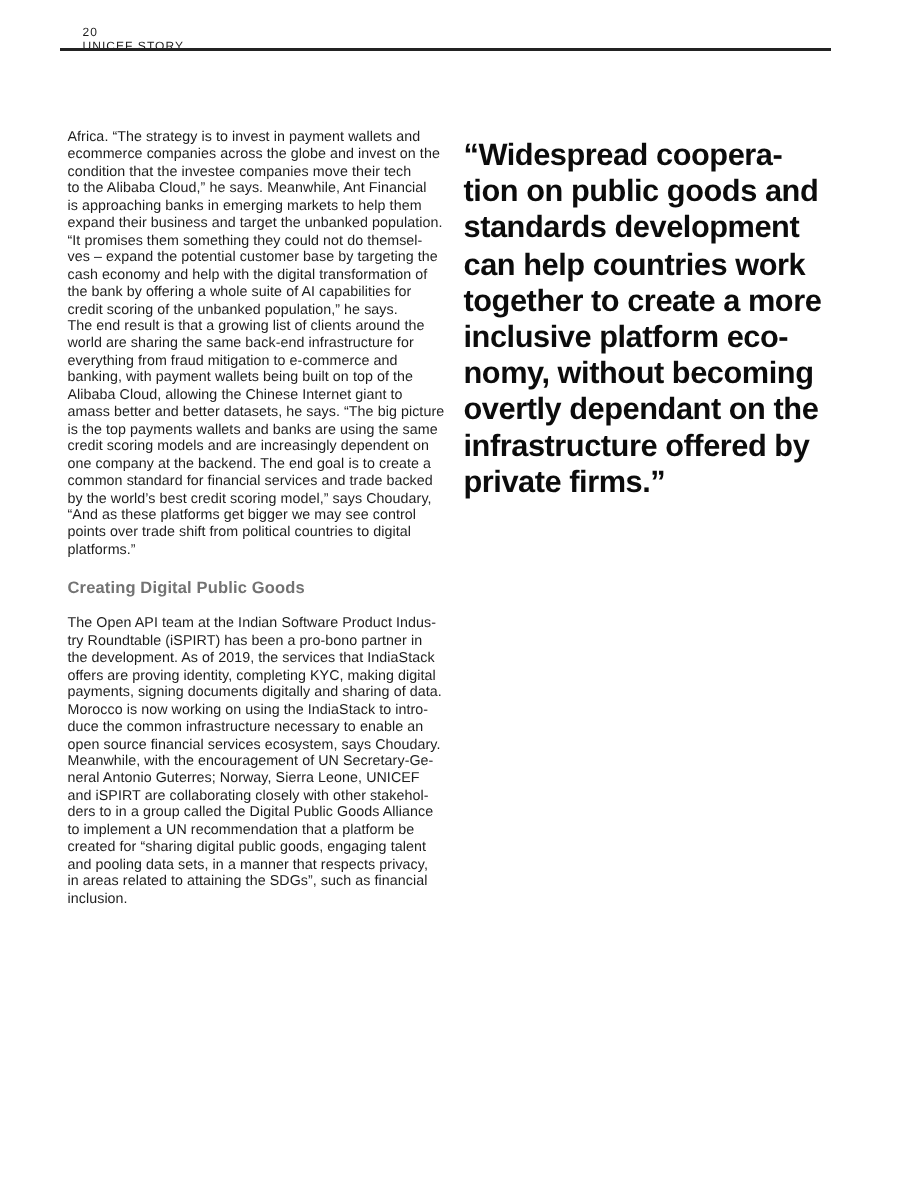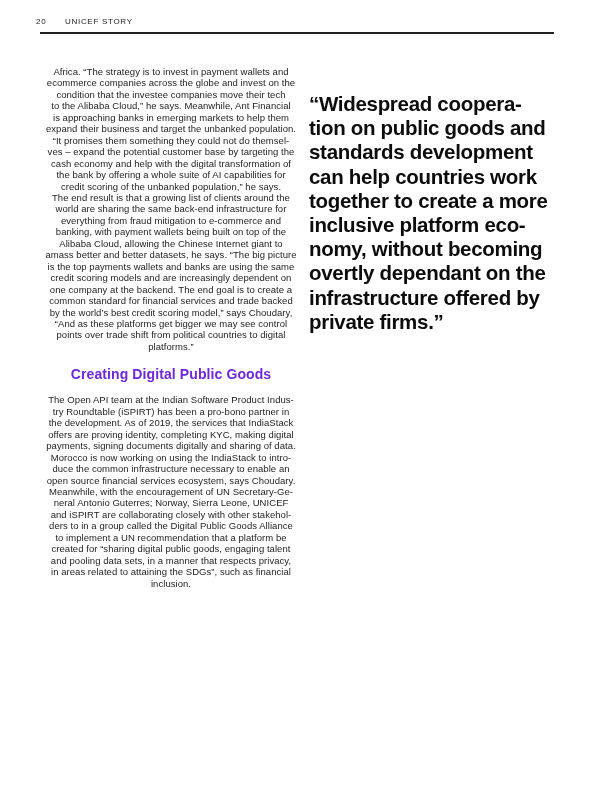--- a/index.html
+++ b/index.html
@@ -11,61 +11,61 @@
     position: relative;
     width: 600px;
     height: 800px;
     background: #ffffff;
     font-family: "Liberation Sans", sans-serif;
     overflow: hidden;
   }
   .page-header {
     position: absolute;
     top: 17px;
-    left: 36px;
+    left: 55px;
     right: 47px;
     display: flex;
     align-items: baseline;
     font-size: 8px;
     letter-spacing: 0.7px;
     color: #1c1c1c;
+    flex-direction: column;
   }
   .page-header .page-number {
     display: inline-block;
     width: 29px;
   }
   .header-rule {
     position: absolute;
     top: 32px;
     left: 40px;
     width: 514px;
     height: 1.5px;
     background: #232323;
   }
   .body-col {
     position: absolute;
     left: 45px;
-    top: 66px;
+    top: 86px;
     width: 252px;
-    text-align: center;
   }
   .body-col p {
     margin: 0 0 11px 0;
     font-size: 9.5px;
     line-height: 11.45px;
     letter-spacing: 0.05px;
     color: #1d1d1d;
     white-space: pre-line;
   }
   .body-col h2 {
     margin: 14px 0 12px 0;
-    font-size: 14px;
+    font-size: 11px;
     font-weight: 700;
     letter-spacing: 0.1px;
-    color: #6d28d9;
+    color: #737373;
   }
   .pull-quote {
     position: absolute;
     left: 309px;
     top: 92px;
     width: 258px;
     font-size: 20.5px;
     line-height: 24.2px;
     font-weight: 700;
     letter-spacing: -0.3px;

